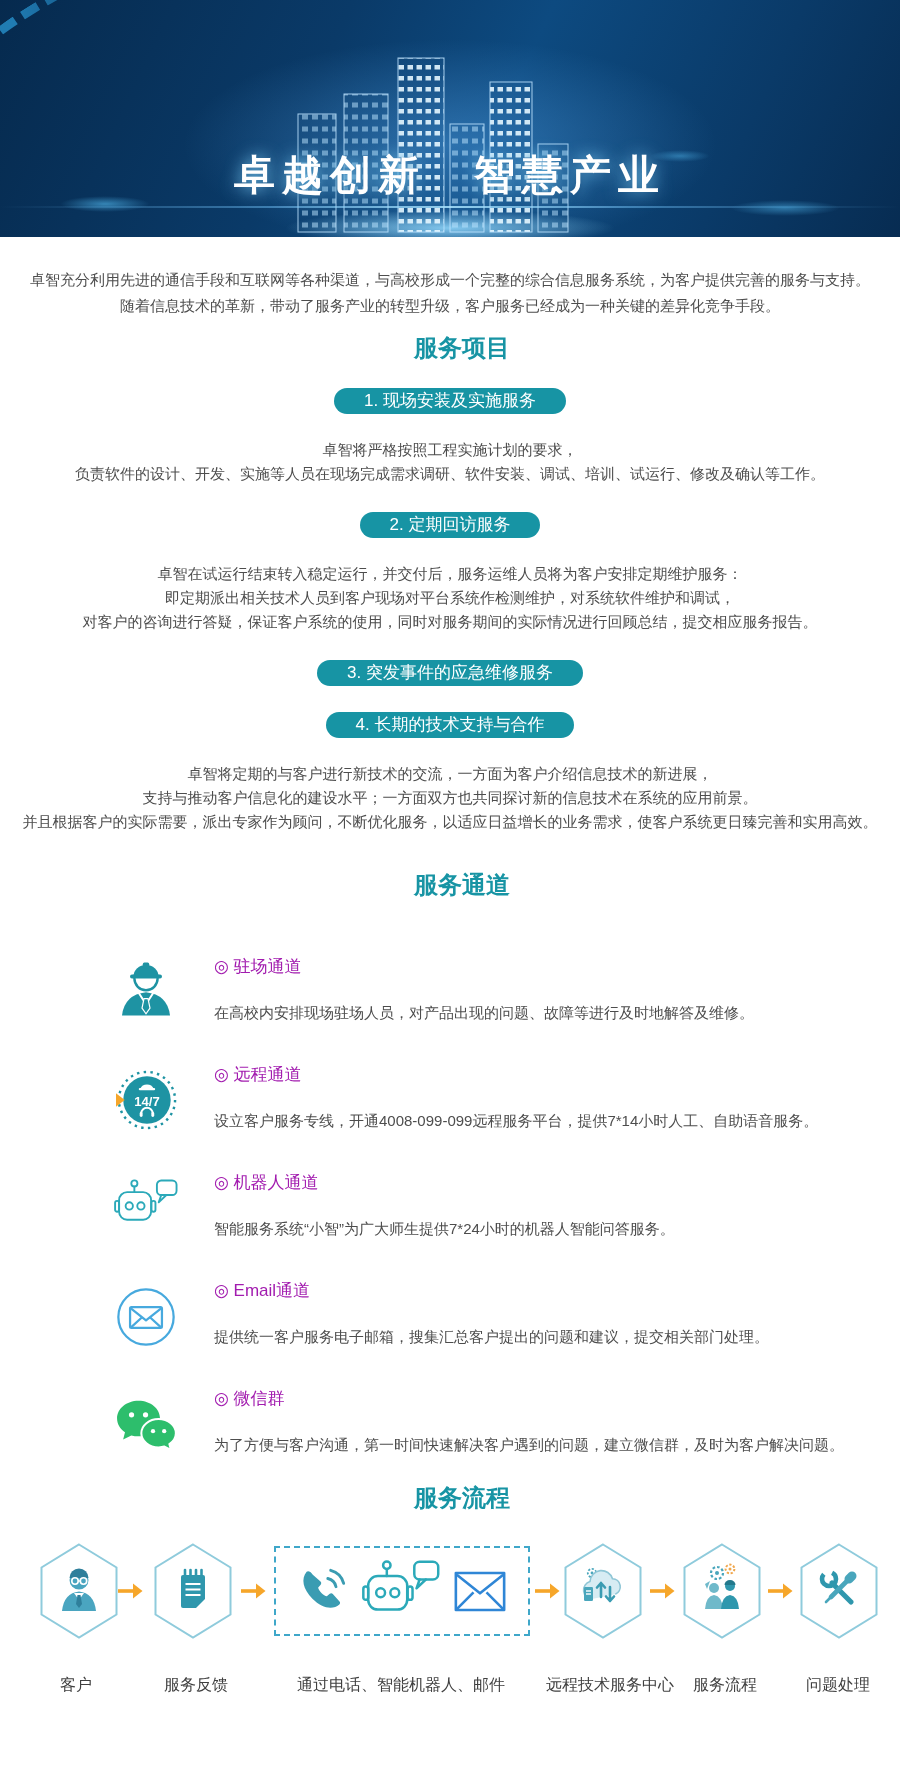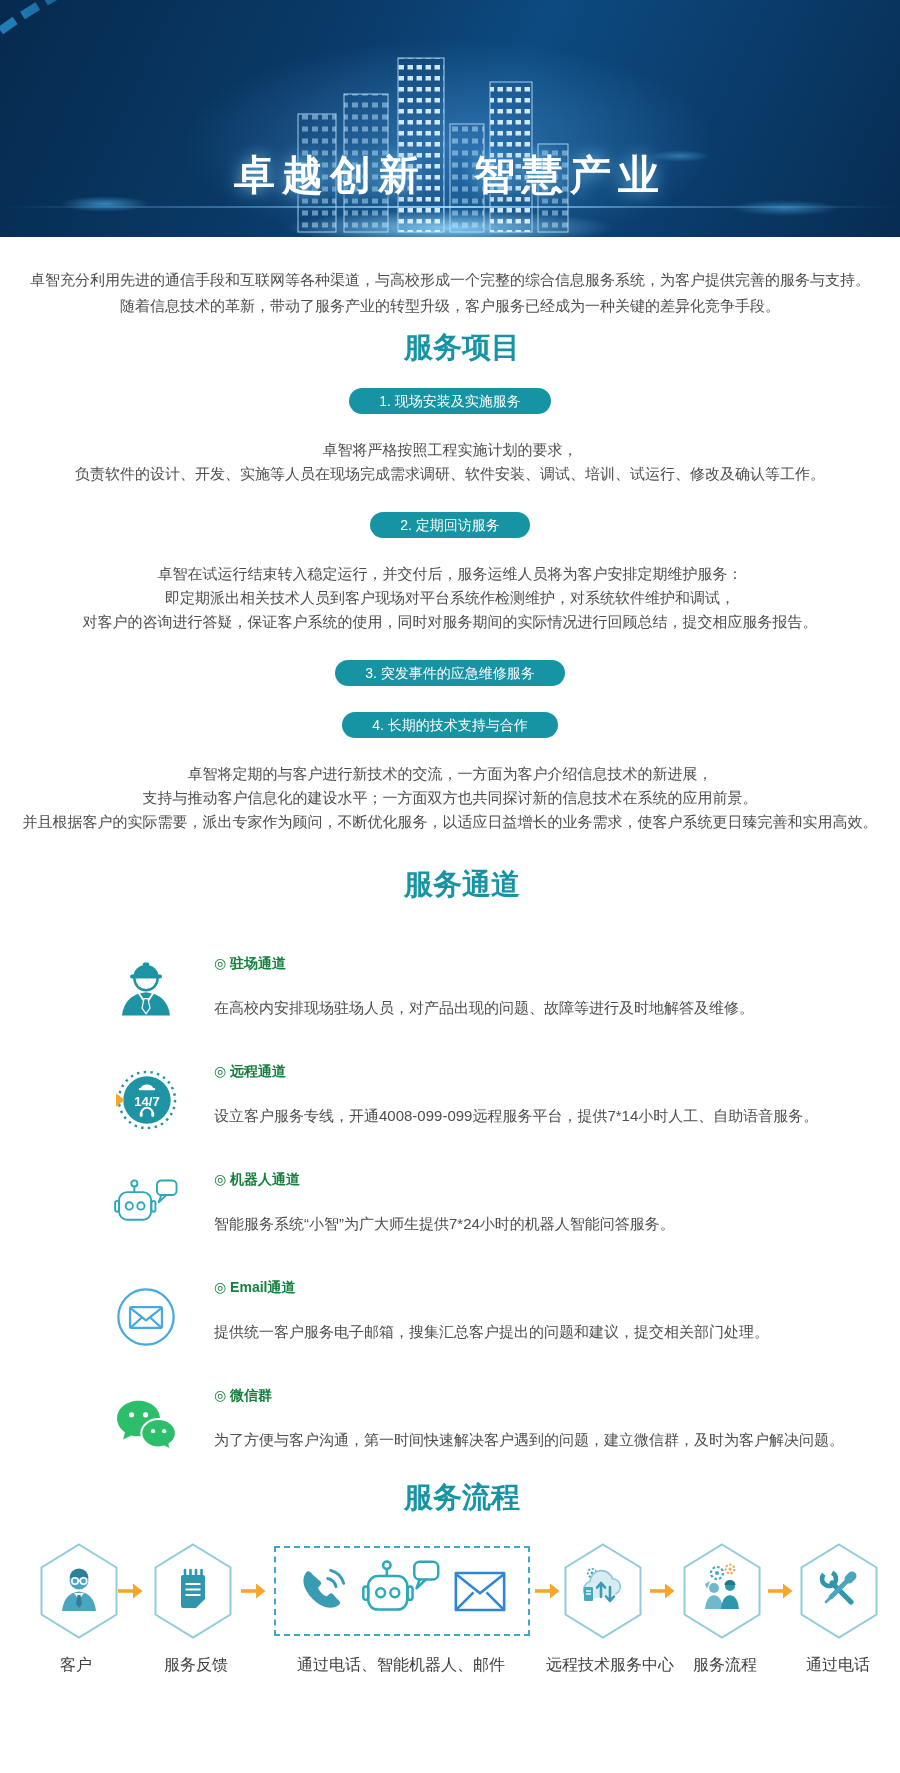--- a/index.html
+++ b/index.html
@@ -24,43 +24,43 @@
   .dot3 { right: 190px; top: 150px; width: 60px; height: 12px; background: radial-gradient(ellipse, rgba(90,200,255,.4), transparent 70%); }
   .hero-title { position: absolute; left: 0; right: 0; top: 148px; text-align: center;
     color: #fff; font-size: 41px; font-weight: 700; letter-spacing: 7px;
     text-shadow: 0 0 16px rgba(130,215,255,.9), 0 2px 6px rgba(0,40,90,.6); }
 
   
   .intro { width: 872px; margin: 30px auto 0; text-align: center;
     font-size: 15px; line-height: 26px; color: #4d4d4d; }
 
   
-  .sec-title { text-align: center; font-size: 29px; line-height: 29px; font-weight: 700; color: #1794a4; padding-left: 24px; }
+  .sec-title { text-align: center; font-size: 24px; line-height: 29px; font-weight: 700; color: #1794a4; padding-left: 24px; }
   .title-items { margin-top: 14px; }
   .title-channels { margin-top: 36px; }
   .title-flow { margin-top: 26px; }
 
   
   .pill { display: block; width: max-content; margin: 26px auto 0; background: #1794a4; color: #fff;
-    font-size: 14px; line-height: 26px; padding: 0 30px; border-radius: 14px; font-weight: 500; }
+    font-size: 17px; line-height: 26px; padding: 0 30px; border-radius: 14px; font-weight: 500; }
   .para { margin-top: 24px; text-align: center; font-size: 15px; line-height: 24px; color: #4d4d4d; }
 
   
   .channels { width: 786px; margin: 44px 0 0 114px; }
   .channel { display: flex; height: 80px; margin-bottom: 28px; }
   .channel-icon { width: 64px; height: 80px; flex: none; display: flex; align-items: flex-end; justify-content: center; }
   .channel-body { margin-left: 36px; width: 650px; }
-  .channel-name { margin-top: 12px; font-size: 14px; font-weight: 700; color: #15803d; }
+  .channel-name { margin-top: 12px; font-size: 17px; font-weight: 400; color: #a21caf; }
   .channel-desc { margin-top: 24px; font-size: 15px; color: #4d4d4d; line-height: 22px; }
 
   
   .flow-row { position: relative; width: 900px; height: 152px; margin-top: 31px; }
   .hex-node { position: absolute; top: 0; width: 78px; height: 96px; }
   .flow-arrow { position: absolute; top: 37px; }
-  .flow-label { position: absolute; top: 112px; transform: translateX(-50%);
+  .flow-label { position: absolute; top: 132px; transform: translateX(-50%);
     font-size: 16px; color: #3f3f3f; white-space: nowrap; }
   .contact-box { position: absolute; left: 274px; top: 3px; width: 256px; height: 90px;
     border: 2px dashed #3fa7c9; display: flex; align-items: center; justify-content: center; gap: 14px; }
   .page-end { height: 14px; }
 </style>
 </head>
 <body>
 
 <div class="page">
 
@@ -377,18 +377,18 @@
             <line x1="31" y1="54" x2="26" y2="59" stroke="#49a6bc" stroke-width="2.6" stroke-linecap="round"></line>
           </g>
         </svg>
       </div>
 
       <div class="flow-label" style="left:76px">客户</div>
       <div class="flow-label" style="left:196px">服务反馈</div>
       <div class="flow-label" style="left:401px">通过电话、智能机器人、邮件</div>
       <div class="flow-label" style="left:610px">远程技术服务中心</div>
       <div class="flow-label" style="left:725px">服务流程</div>
-      <div class="flow-label" style="left:838px">通过电话</div>
+      <div class="flow-label" style="left:838px">问题处理</div>
     </div>
   </section>
 
   <div class="page-end"></div>
 </div>
 
 </body></html>

